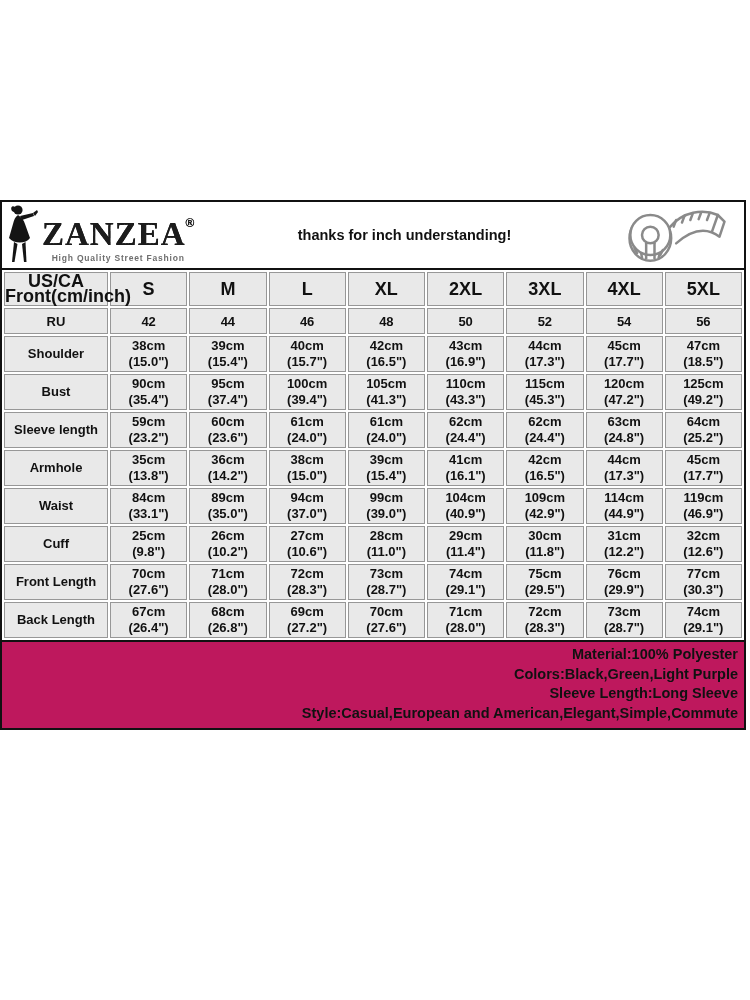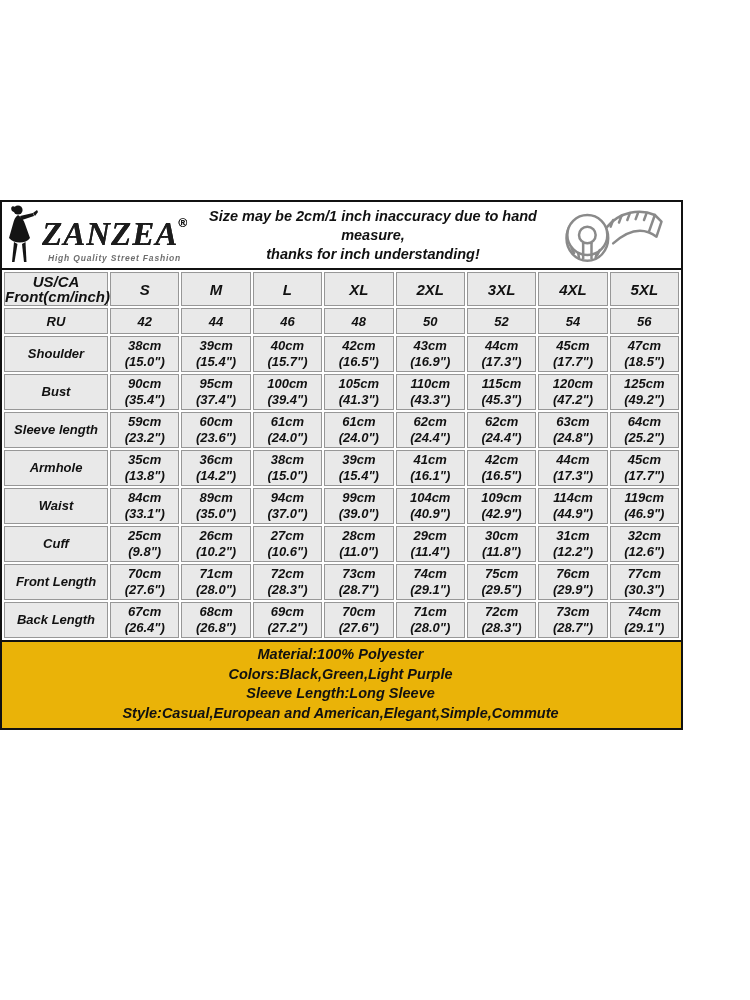--- a/index.html
+++ b/index.html
@@ -4,24 +4,23 @@
 <style>
   html,body{margin:0;padding:0;}
   body{
     width:750px;height:1000px;background:#ffffff;
     font-family:"Liberation Sans", sans-serif;
     -webkit-font-smoothing:antialiased;
     position:relative;
   }
   .sheet{
     position:absolute;top:200px;left:0;
-    width:683px;box-sizing:border-box;
+    width:746px;box-sizing:border-box;
     border:2px solid #111;
     background:#fff;
-    font-style:italic;
   }
   
   .top-box{
     display:flex;align-items:center;
     height:68px;box-sizing:border-box;
     border-bottom:2px solid #111;
     padding:2px 8px 2px 4px;
     background:#fff;
   }
   .logo{display:flex;align-items:center;width:185px;flex:0 0 auto;}
@@ -49,31 +48,31 @@
     width:100%;table-layout:fixed;
     border-collapse:separate;border-spacing:2px;
     background:#fff;
   }
   table.size th, table.size td{
     background:#e9e9e9;border:1px solid #979797;
     text-align:center;vertical-align:middle;
     font-weight:bold;color:#111;padding:0;
     font-size:13px;
   }
-  tr.header-row th{height:32px;font-size:15px;line-height:15px;}
+  tr.header-row th{height:32px;font-size:18px;line-height:15px;}
   th.corner{font-size:13px;}
   tr.row-simple th, tr.row-simple td{height:24px;}
   tr.row-measure th, tr.row-measure td{height:34px;line-height:16px;}
   
   .details{
     border-top:2px solid #111;
-    background:#eab308;
+    background:#be185d;
     padding:3px 6px 5px 4px;
     font-size:14.5px;font-weight:bold;color:#111;line-height:19.5px;
-    text-align:center;
+    text-align:right;
   }
 </style>
 </head>
 <body>
 
 <div class="sheet">
 
   <div class="top-box">
     <div class="logo">
       <svg class="logo-figure" width="34" height="62" viewBox="0 0 34 62">
@@ -87,21 +86,20 @@
           <path d="M16 40 L18 58 L20.5 58 L19.5 38 Z"></path>
         </g>
       </svg>
       <div class="logo-text">
         <div class="brand-line"><span>ZANZEA</span><sup>®</sup></div>
         <div class="tagline">High Quality Street Fashion</div>
       </div>
     </div>
 
     <div class="notice">
-      <div>Size may be 2cm/1 inch inaccuracy due to hand measure,</div>
       <div>thanks for inch understanding!</div>
     </div>
 
     <div class="tape-wrap">
       <svg width="112" height="60" viewBox="0 0 130 72" fill="none" stroke="#8a8a8a" stroke-width="3" stroke-linecap="round" stroke-linejoin="round">
         <path d="M57 26 C72 8 96 4 114 12 L122 20 L116 38 C100 26 82 30 64 46" fill="#ffffff"></path>
         <path d="M114 12 L107 32"></path>
         <path d="M104 10 L101 18"></path>
         <path d="M94 9 L91 17"></path>
         <path d="M84 10 L81 18"></path>

